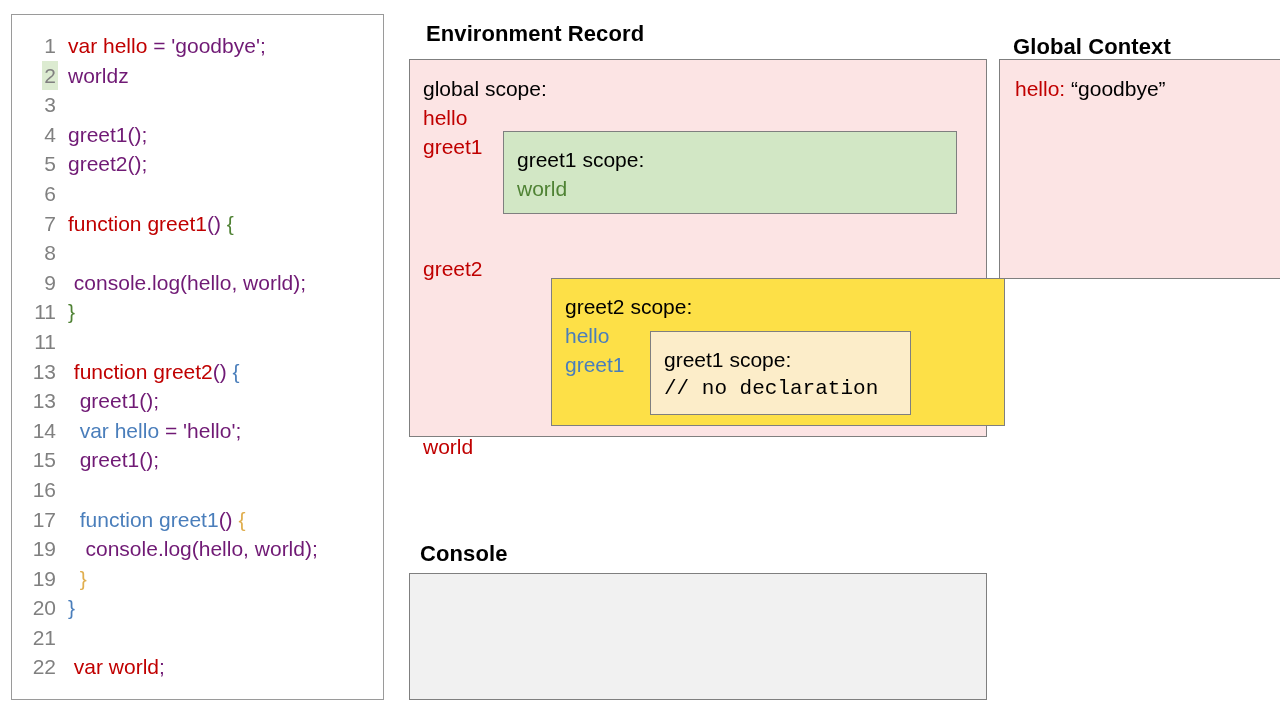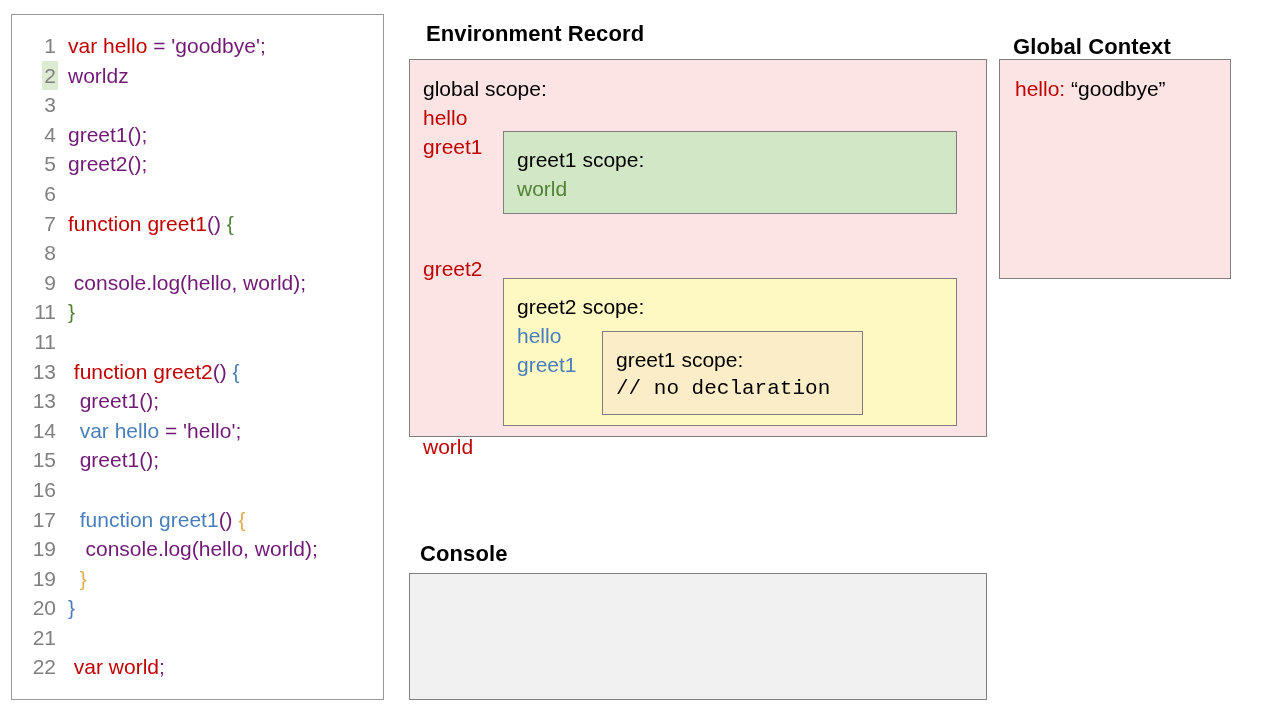--- a/index.html
+++ b/index.html
@@ -72,21 +72,21 @@
   }
 
   
   .box {
     position: absolute;
     box-sizing: border-box;
     border: 1px solid #7f7f7f;
   }
   .box-pink   { background: #fce4e4; }
   .box-green  { background: #d2e7c5; }
-  .box-blue   { background: #fef9c3; }
+  .box-blue   { background: #fde047; margin-left: 48px; }
   .box-yellow { background: #fcedc9; }
   .box-gray   { background: #f1f1f1; }
 
   .scope-text {
     position: absolute;
     font-size: 21px;
     line-height: 29px;
     color: #000000;
     white-space: pre;
   }
@@ -156,21 +156,21 @@
 
     <div class="box box-yellow" style="left:98px; top:52px; width:261px; height:84px;">
       <div class="scope-text" style="left:13px; top:13px;">greet1 scope:</div>
       <div class="scope-text" style="left:13px; top:42px;font-family:Liberation Mono, monospace;">// no declaration</div>
     </div>
   </div>
 </div>
 
 <div class="section-heading" style="left:1013px; top:34px;">Global Context</div>
 
-<div class="box box-pink" style="left:999px; top:59px; width:232px; height:220px;">
+<div class="box box-pink" style="left:999px; top:59px; width:282px; height:220px;">
   <div class="scope-text" style="left:15px; top:14px;"><span class="tk-red">hello:</span><span> </span><span>“goodbye”</span></div>
 </div>
 
 <div class="section-heading" style="left:420px; top:541px;">Console</div>
 
 <div class="box box-gray" style="left:409px; top:573px; width:578px; height:127px;">
   <div class="scope-text" style="left:13px; top:10px;"></div>
 </div>
 
 </body></html>

